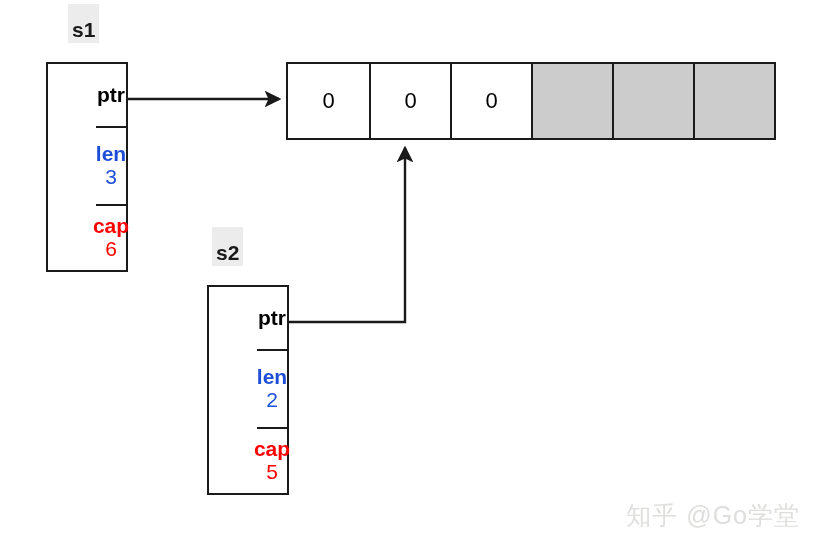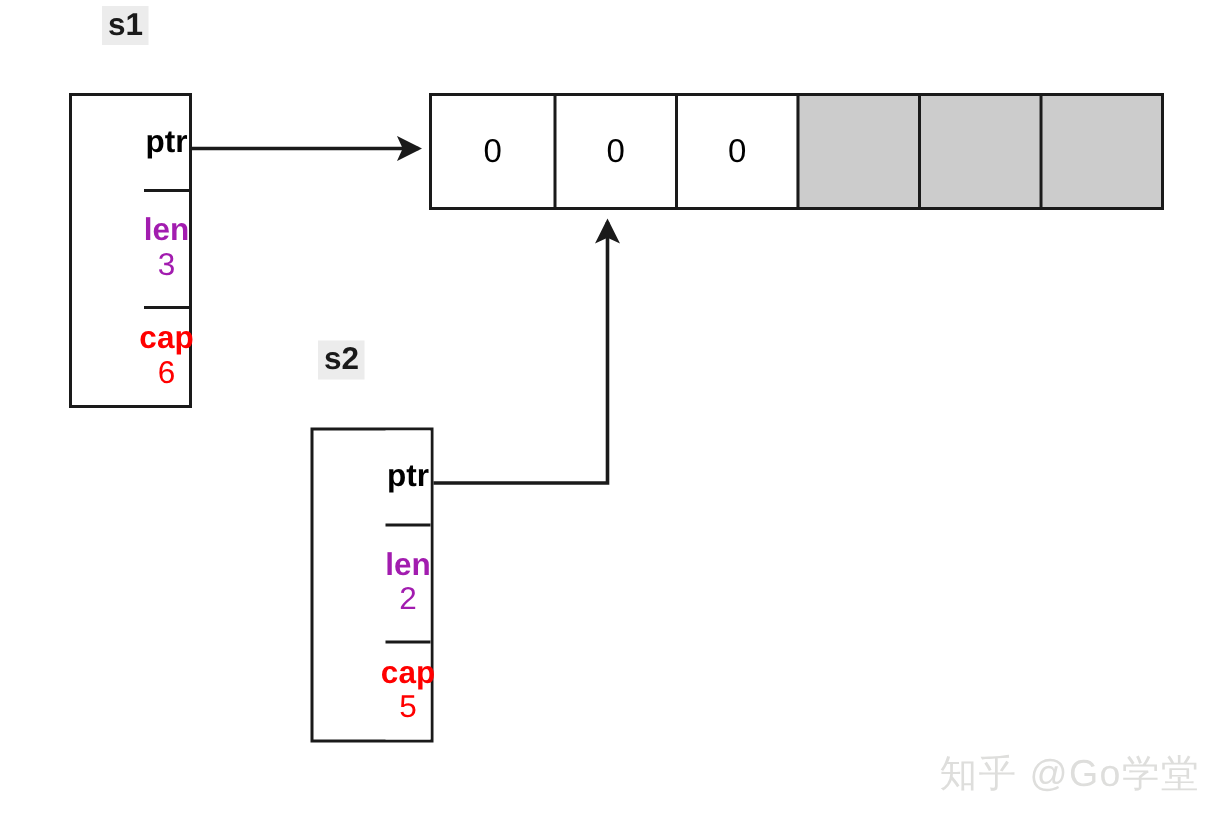--- a/index.html
+++ b/index.html
@@ -38,21 +38,21 @@
     border-top: 2px solid #1a1a1a;
   }
   .cell-ptr {
     height: 62px;
     font-size: 21px;
     font-weight: bold;
     color: #000000;
   }
   .cell-len {
     height: 78px;
-    color: #a21caf;
+    color: #1d4ed8;
     text-align: center;
   }
   .cell-cap {
     height: 66px;
     color: #ff0000;
   }
   .field-name {
     font-size: 21px;
     font-weight: bold;
     line-height: 1.05;
@@ -63,21 +63,21 @@
     line-height: 1.15;
   }
 
   
   .var-label {
     position: absolute;
     font-size: 21px;
     font-weight: bold;
     color: #1a1a1a;
     background: #ececec;
-    padding: 1px 4px 2px 4px;
+    padding: 14px 4px 2px 4px;
     line-height: 1.1;
   }
 
   
   #array-row {
     position: absolute;
     left: 286px;
     top: 62px;
     height: 78px;
     display: flex;

